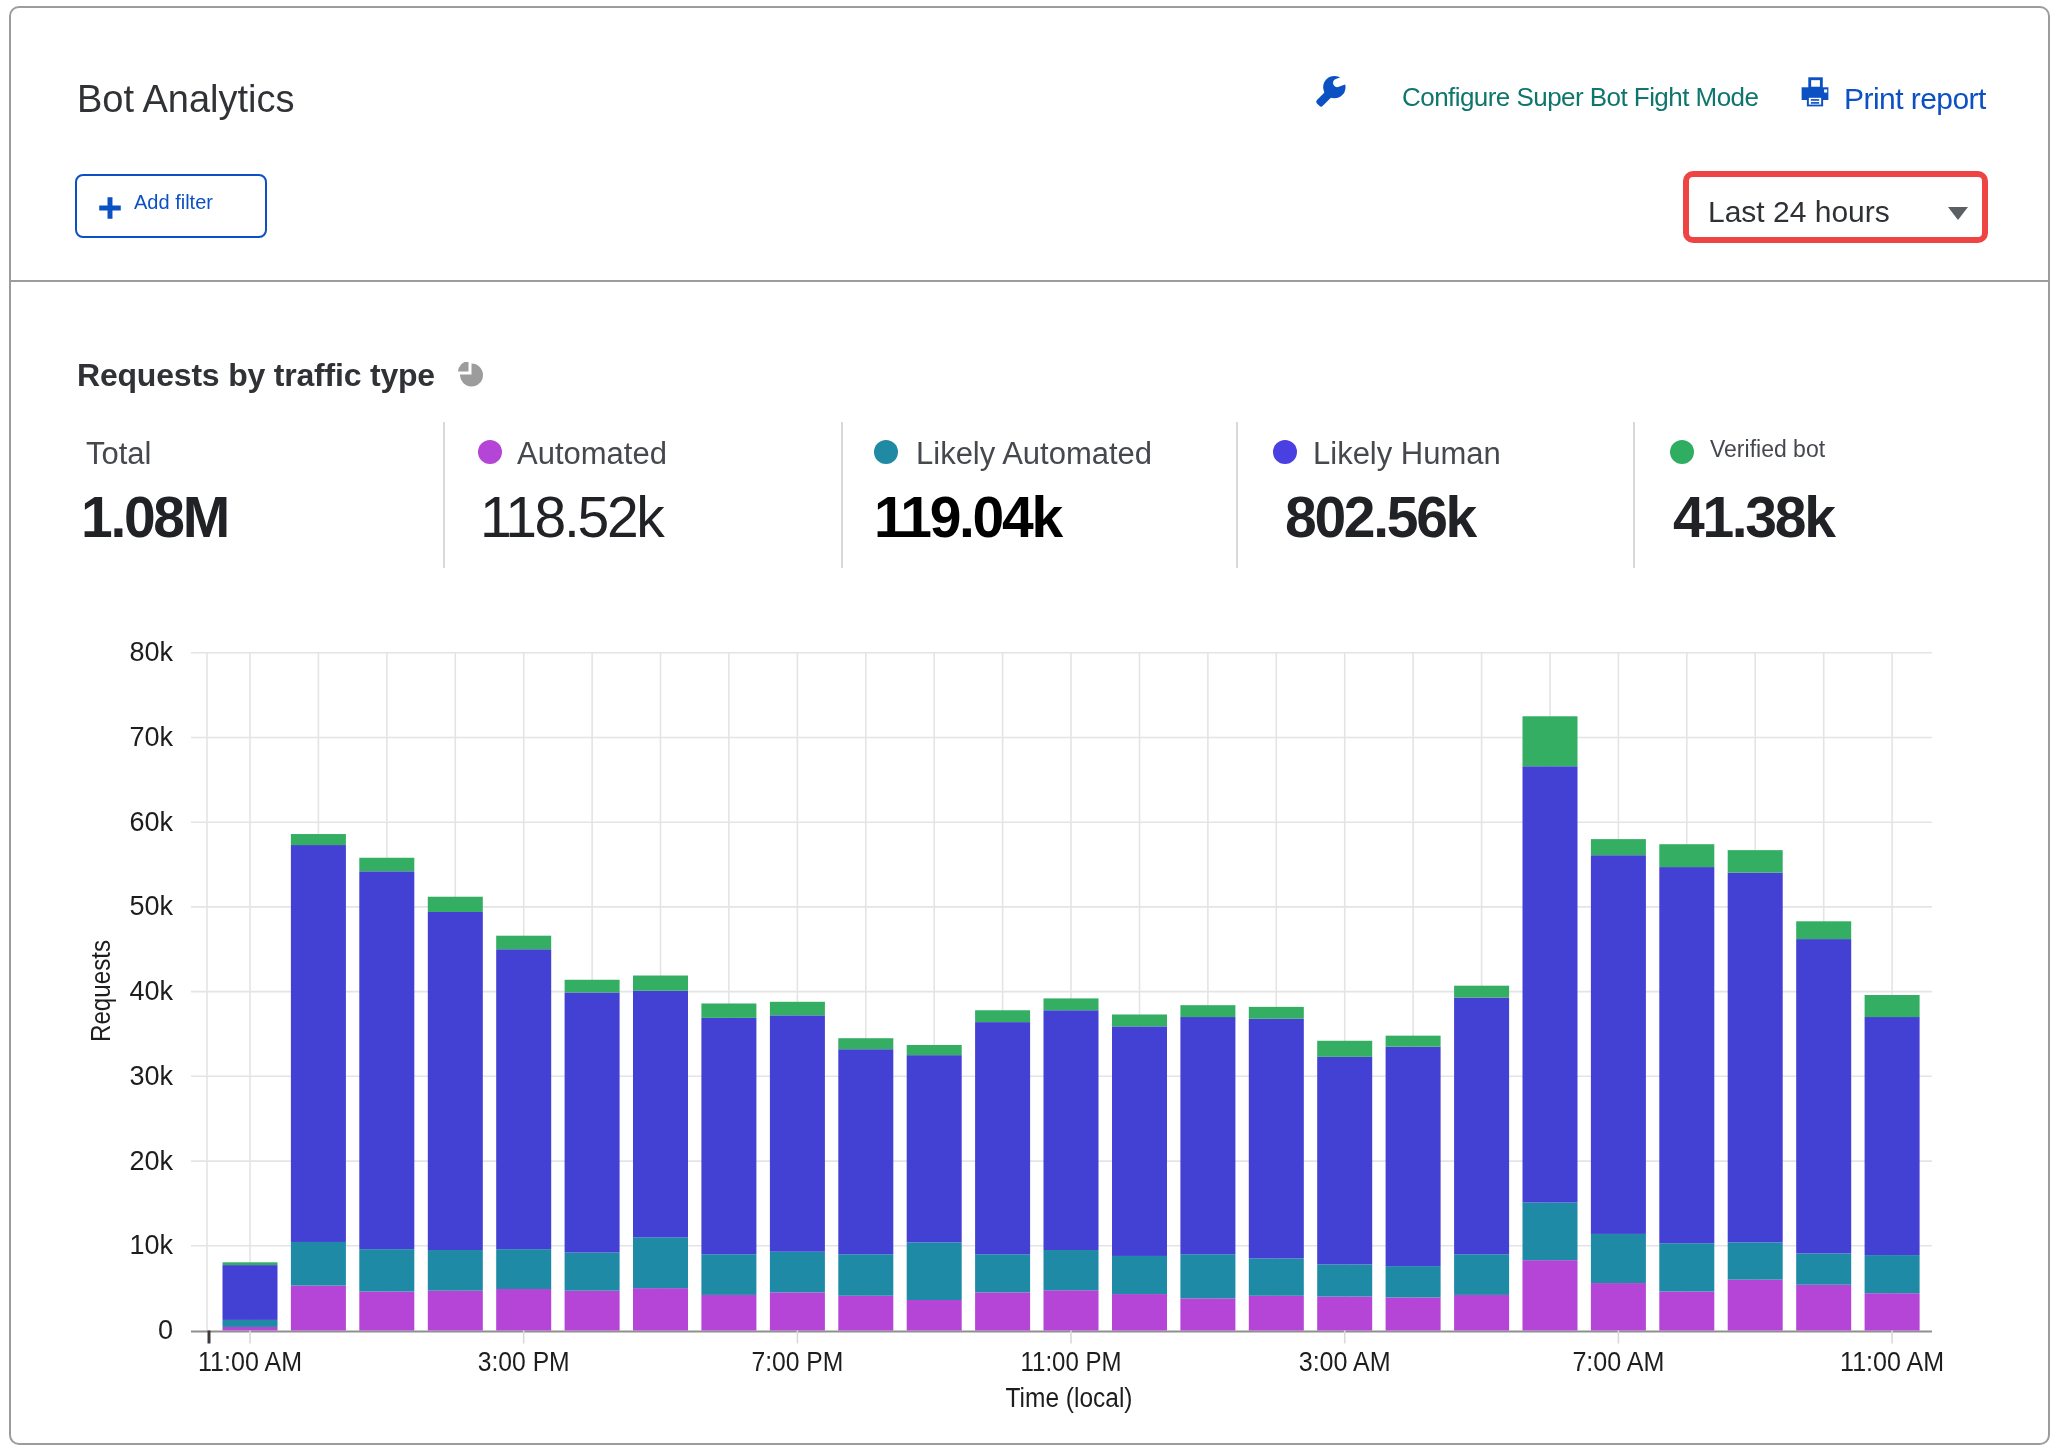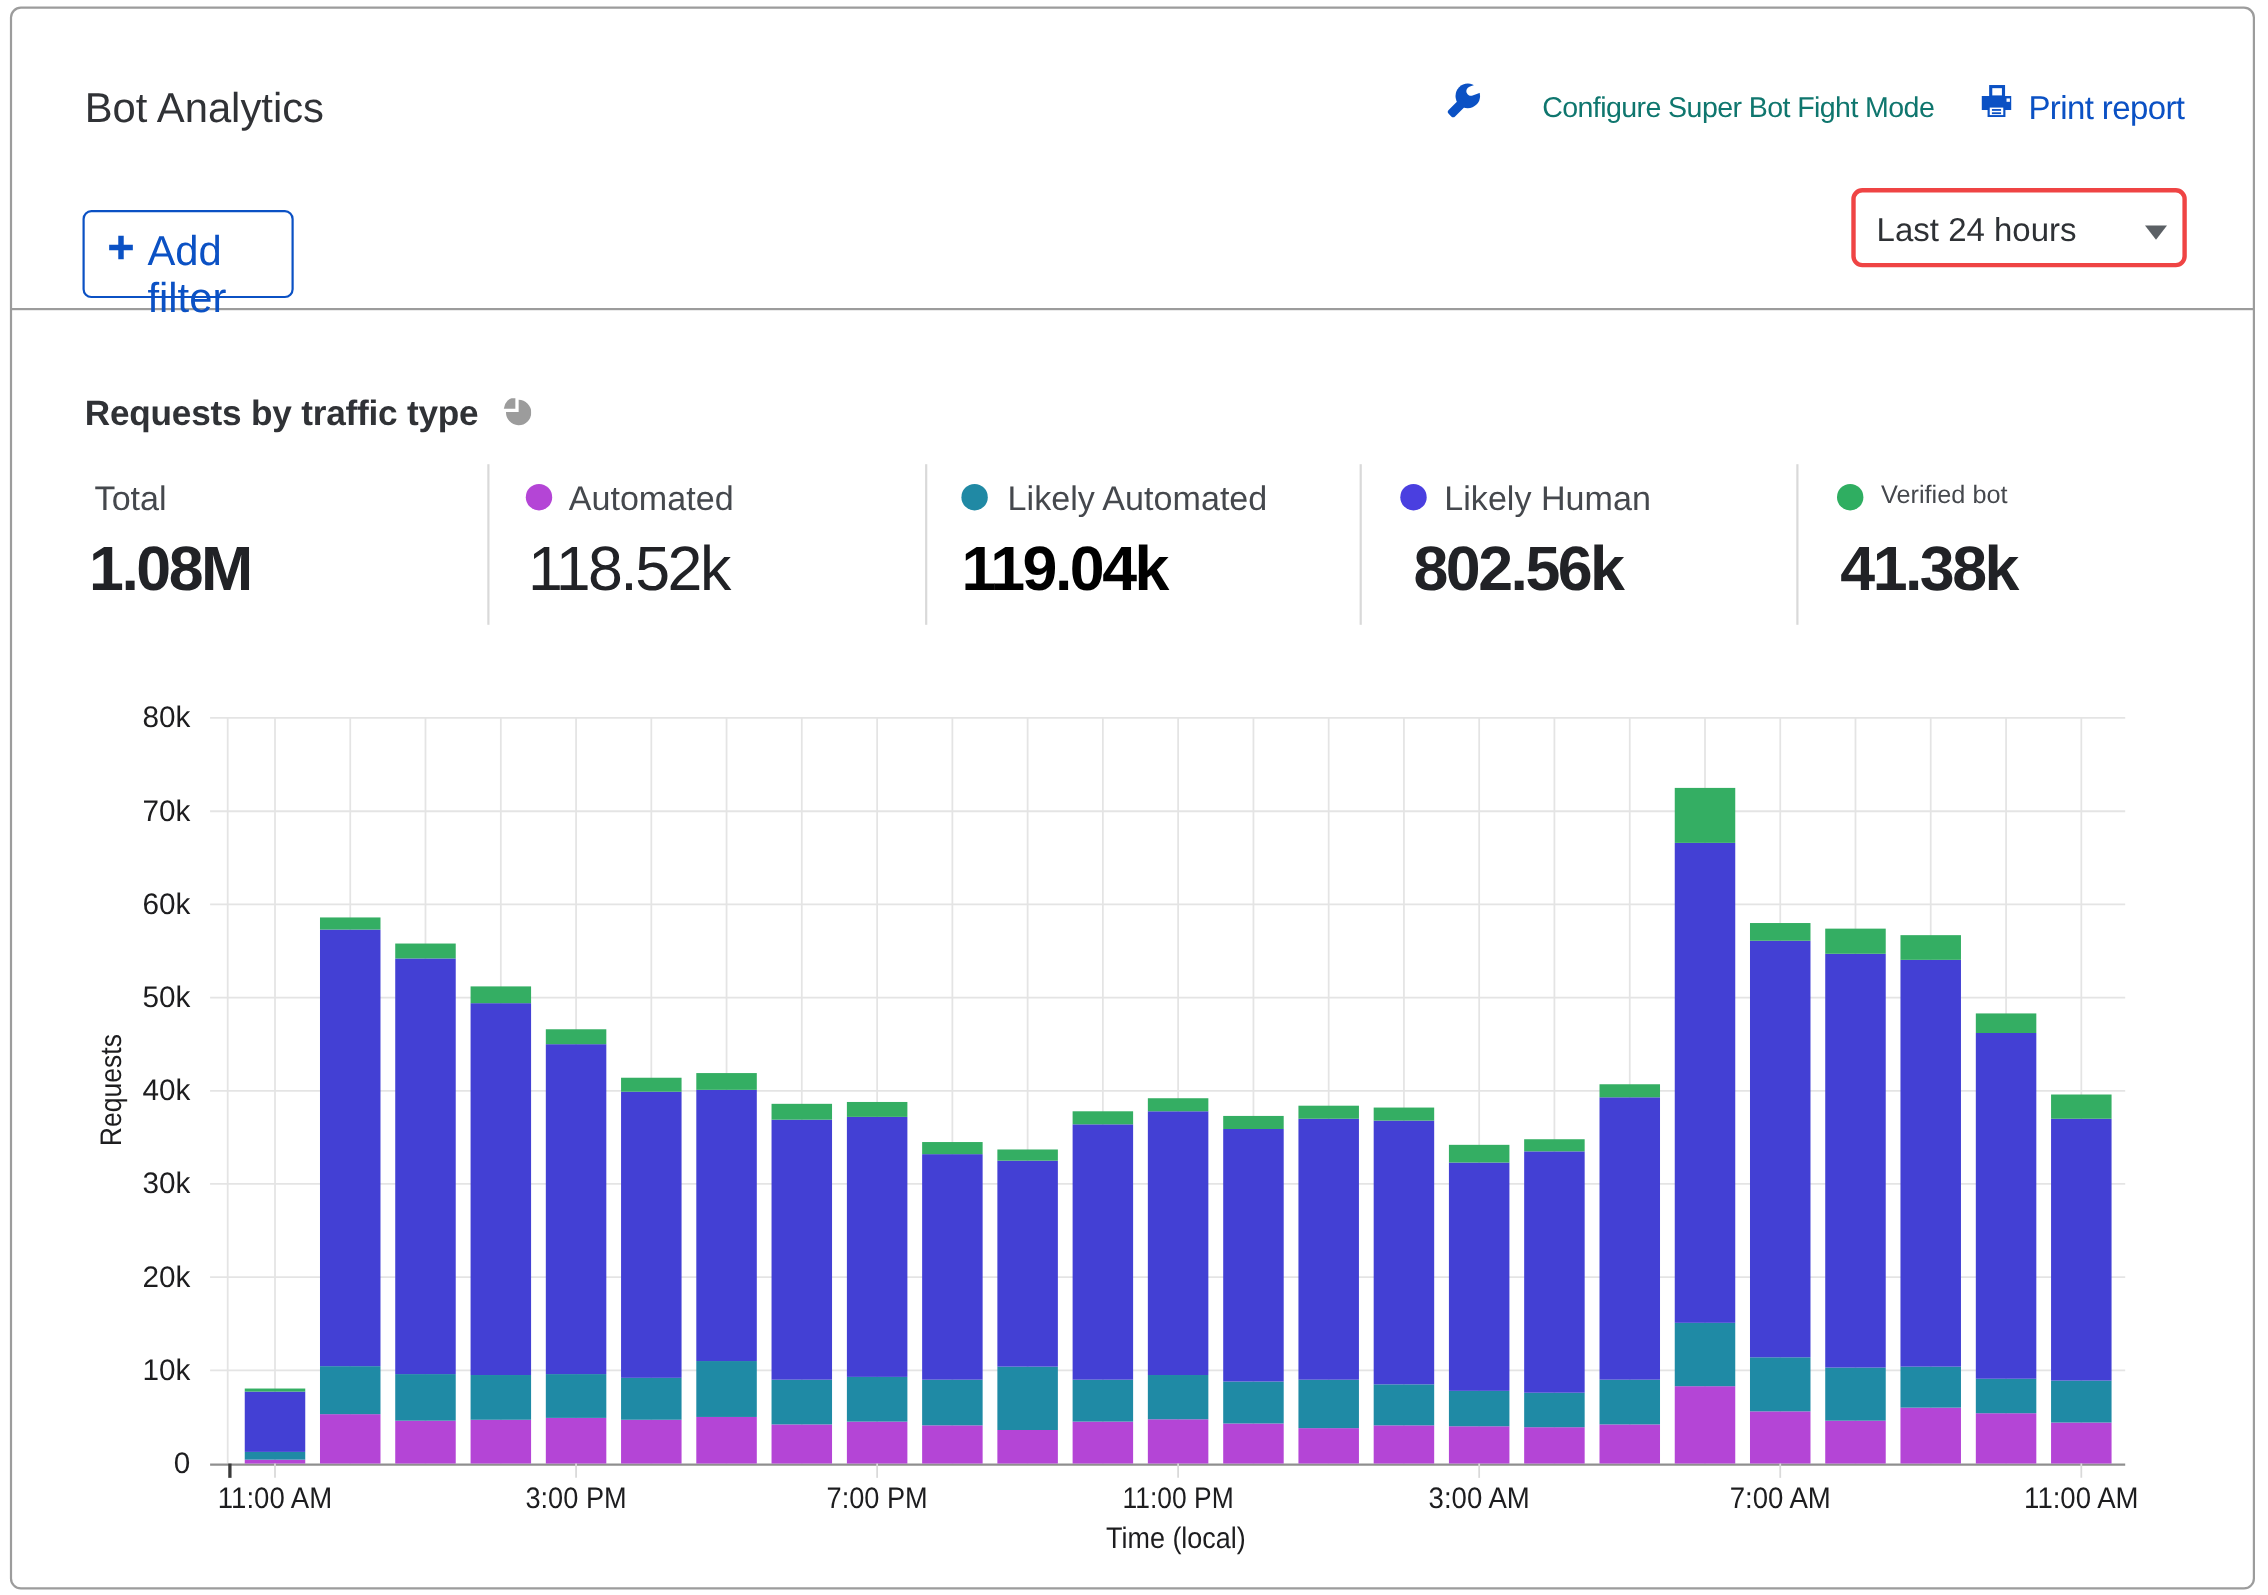--- a/index.html
+++ b/index.html
@@ -23,28 +23,28 @@
 <rect x="10.2" y="3.4" width="10.6" height="8.6" fill="#fff" stroke="#0b51c4" stroke-width="2.6"></rect>
 <rect x="2.8" y="11.2" width="24.4" height="11.6" fill="#0b51c4"></rect>
 <rect x="7.6" y="19.0" width="14.8" height="9.6" fill="#0b51c4"></rect>
 <rect x="9.4" y="20.8" width="11.2" height="6.2" fill="#fff"></rect>
 <rect x="11.2" y="22.0" width="7.6" height="1.5" fill="#0b51c4"></rect>
 <rect x="11.2" y="24.7" width="7.6" height="1.5" fill="#0b51c4"></rect>
 <rect x="23.3" y="13.2" width="2.8" height="2.8" fill="#fff"></rect>
 </svg>
 <a class="abs" style="left:1844px;top:82px;font-size:30px;letter-spacing:-0.55px;color:#0b51c4;text-decoration:none">Print report</a>
 
-<div class="abs" style="left:75px;top:191px;width:192px;height:80px;border:2.5px solid #0b51c4;border-radius:8px;color:#0b51c4;font-size:38px;">
+<div class="abs" style="left:75px;top:174px;width:192px;height:64px;border:2.5px solid #0b51c4;border-radius:8px;color:#0b51c4;font-size:20px;">
     <svg width="28" height="28" viewBox="0 0 26 26" style="position:absolute;left:19px;top:18px">
       <path d="M13 3 V23 M3 13 H23" stroke="#0b51c4" stroke-width="4.6"></path>
     </svg>
     <span style="position:absolute;left:57px;top:15px">Add filter</span>
   </div>
 
-<div class="abs" style="left:1683px;top:171px;width:305px;height:72px;border:4px solid #ef4444;border-radius:10px;color:#2e3135;font-size:30px">
+<div class="abs" style="left:1683px;top:171px;width:305px;height:72px;border:6px solid #ef4444;border-radius:10px;color:#2e3135;font-size:30px">
 <span style="position:absolute;left:19px;top:18px">Last 24 hours</span>
 <svg width="22" height="15" viewBox="0 0 22 15" style="position:absolute;right:13px;top:29px">
       <path d="M1 1 H21 L11 14 Z" fill="#5b6065"></path>
     </svg>
 </div>
 
 <div class="abs" style="left:77px;top:357px;font-size:32px;letter-spacing:-0.2px;font-weight:bold;color:#303236">Requests by traffic type</div>
 <svg width="26" height="26" viewBox="0 0 26 26" style="position:absolute;left:457px;top:362px">
 <path d="M14.5 12.5 L14.5 1.5 A11.5 11.5 0 1 1 3 12.5 Z" fill="#9c9c9c" transform="rotate(0 13 13)"></path>
 <path d="M11.5 9.5 L11.5 -1 A11.5 11.5 0 0 0 1 9.5 Z" fill="#9c9c9c"></path>

